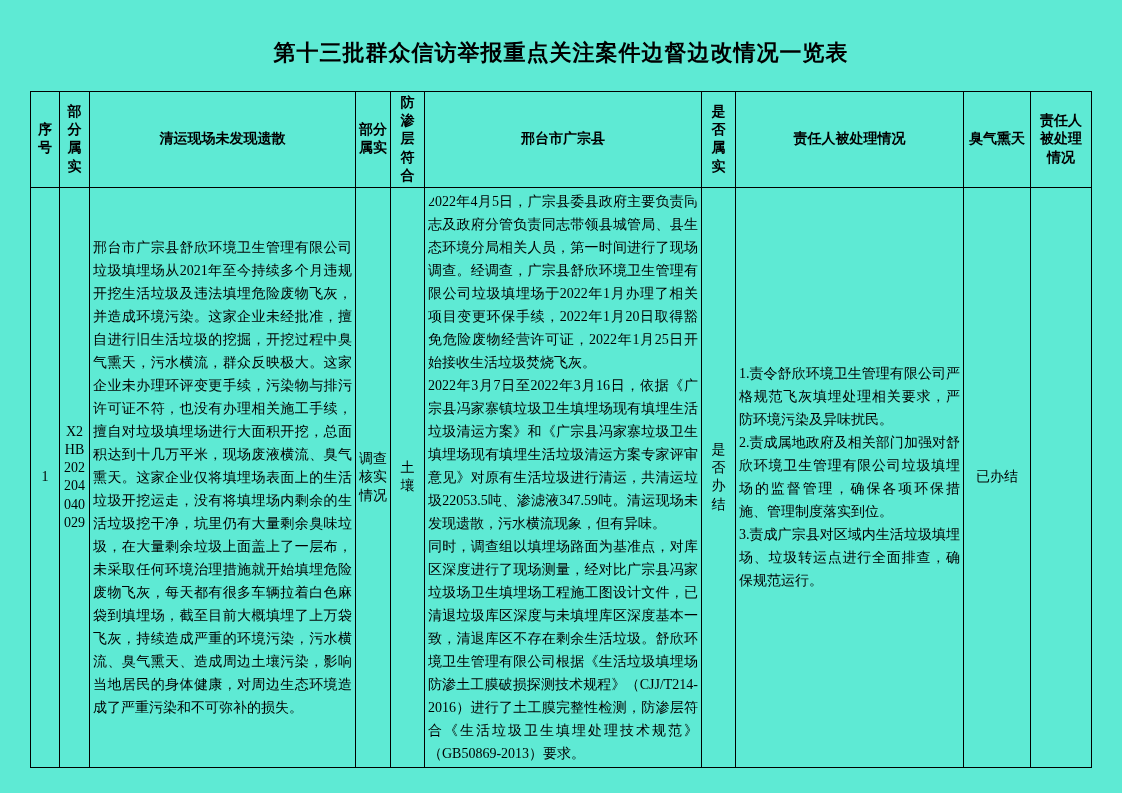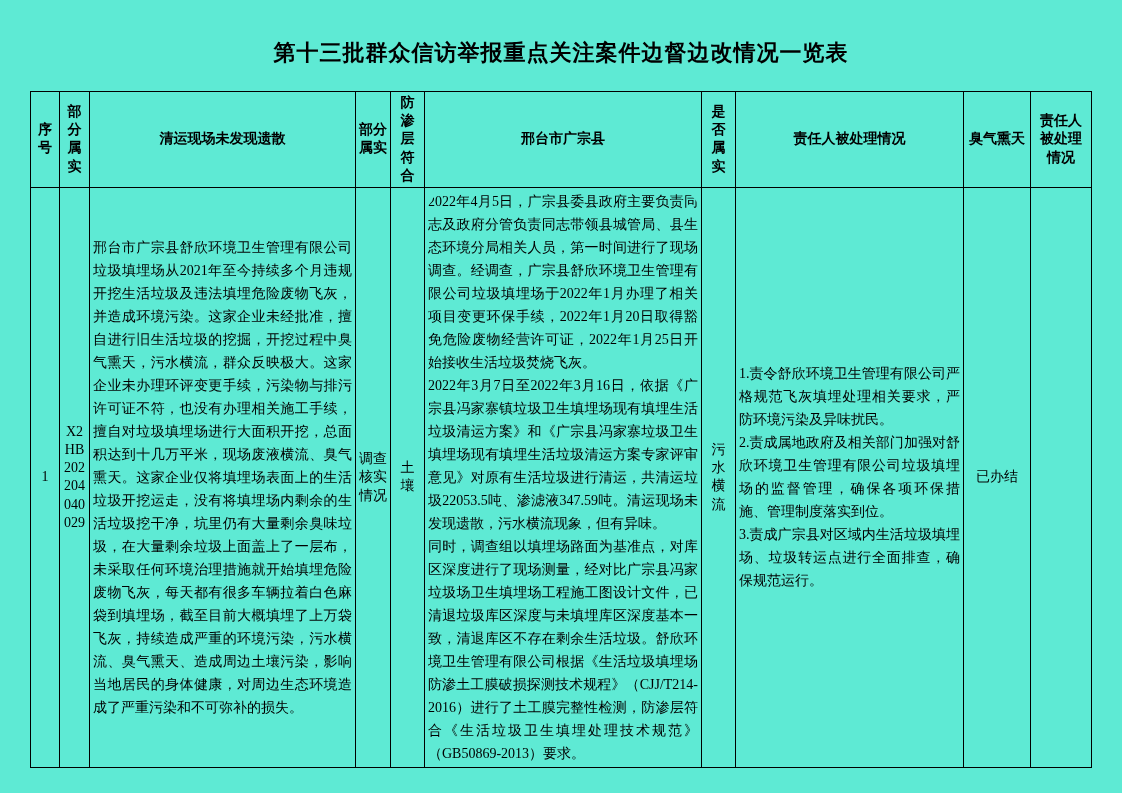--- a/index.html
+++ b/index.html
@@ -85,21 +85,21 @@
     <tbody>
       <tr>
         <td class="center">1</td>
         <td class="center break">X2HB202204040029</td>
         <td class="longtext">邢台市广宗县舒欣环境卫生管理有限公司垃圾填埋场从2021年至今持续多个月违规开挖生活垃圾及违法填埋危险废物飞灰，并造成环境污染。这家企业未经批准，擅自进行旧生活垃圾的挖掘，开挖过程中臭气熏天，污水横流，群众反映极大。这家企业未办理环评变更手续，污染物与排污许可证不符，也没有办理相关施工手续，擅自对垃圾填埋场进行大面积开挖，总面积达到十几万平米，现场废液横流、臭气熏天。这家企业仅将填埋场表面上的生活垃圾开挖运走，没有将填埋场内剩余的生活垃圾挖干净，坑里仍有大量剩余臭味垃圾，在大量剩余垃圾上面盖上了一层布，未采取任何环境治理措施就开始填埋危险废物飞灰，每天都有很多车辆拉着白色麻袋到填埋场，截至目前大概填埋了上万袋飞灰，持续造成严重的环境污染，污水横流、臭气熏天、造成周边土壤污染，影响当地居民的身体健康，对周边生态环境造成了严重污染和不可弥补的损失。</td>
         <td class="center break">调查核实情况</td>
         <td class="center break">土壤</td>
         <td class="longtext">2022年4月5日，广宗县委县政府主要负责同志及政府分管负责同志带领县城管局、县生态环境分局相关人员，第一时间进行了现场调查。经调查，广宗县舒欣环境卫生管理有限公司垃圾填埋场于2022年1月办理了相关项目变更环保手续，2022年1月20日取得豁免危险废物经营许可证，2022年1月25日开始接收生活垃圾焚烧飞灰。
 2022年3月7日至2022年3月16日，依据《广宗县冯家寨镇垃圾卫生填埋场现有填埋生活垃圾清运方案》和《广宗县冯家寨垃圾卫生填埋场现有填埋生活垃圾清运方案专家评审意见》对原有生活垃圾进行清运，共清运垃圾22053.5吨、渗滤液347.59吨。清运现场未发现遗散，污水横流现象，但有异味。
 同时，调查组以填埋场路面为基准点，对库区深度进行了现场测量，经对比广宗县冯家垃圾场卫生填埋场工程施工图设计文件，已清退垃圾库区深度与未填埋库区深度基本一致，清退库区不存在剩余生活垃圾。舒欣环境卫生管理有限公司根据《生活垃圾填埋场防渗土工膜破损探测技术规程》（CJJ/T214-2016）进行了土工膜完整性检测，防渗层符合《生活垃圾卫生填埋处理技术规范》（GB50869-2013）要求。</td>
-        <td class="center break">污水横流</td>
+        <td class="center break">是否办结</td>
         <td class="longtext">1.责令舒欣环境卫生管理有限公司严格规范飞灰填埋处理相关要求，严防环境污染及异味扰民。
 2.责成属地政府及相关部门加强对舒欣环境卫生管理有限公司垃圾填埋场的监督管理，确保各项环保措施、管理制度落实到位。
 3.责成广宗县对区域内生活垃圾填埋场、垃圾转运点进行全面排查，确保规范运行。</td>
         <td class="center">已办结</td>
         <td class="center"></td>
       </tr>
     </tbody>
   </table>
 
 </div>

